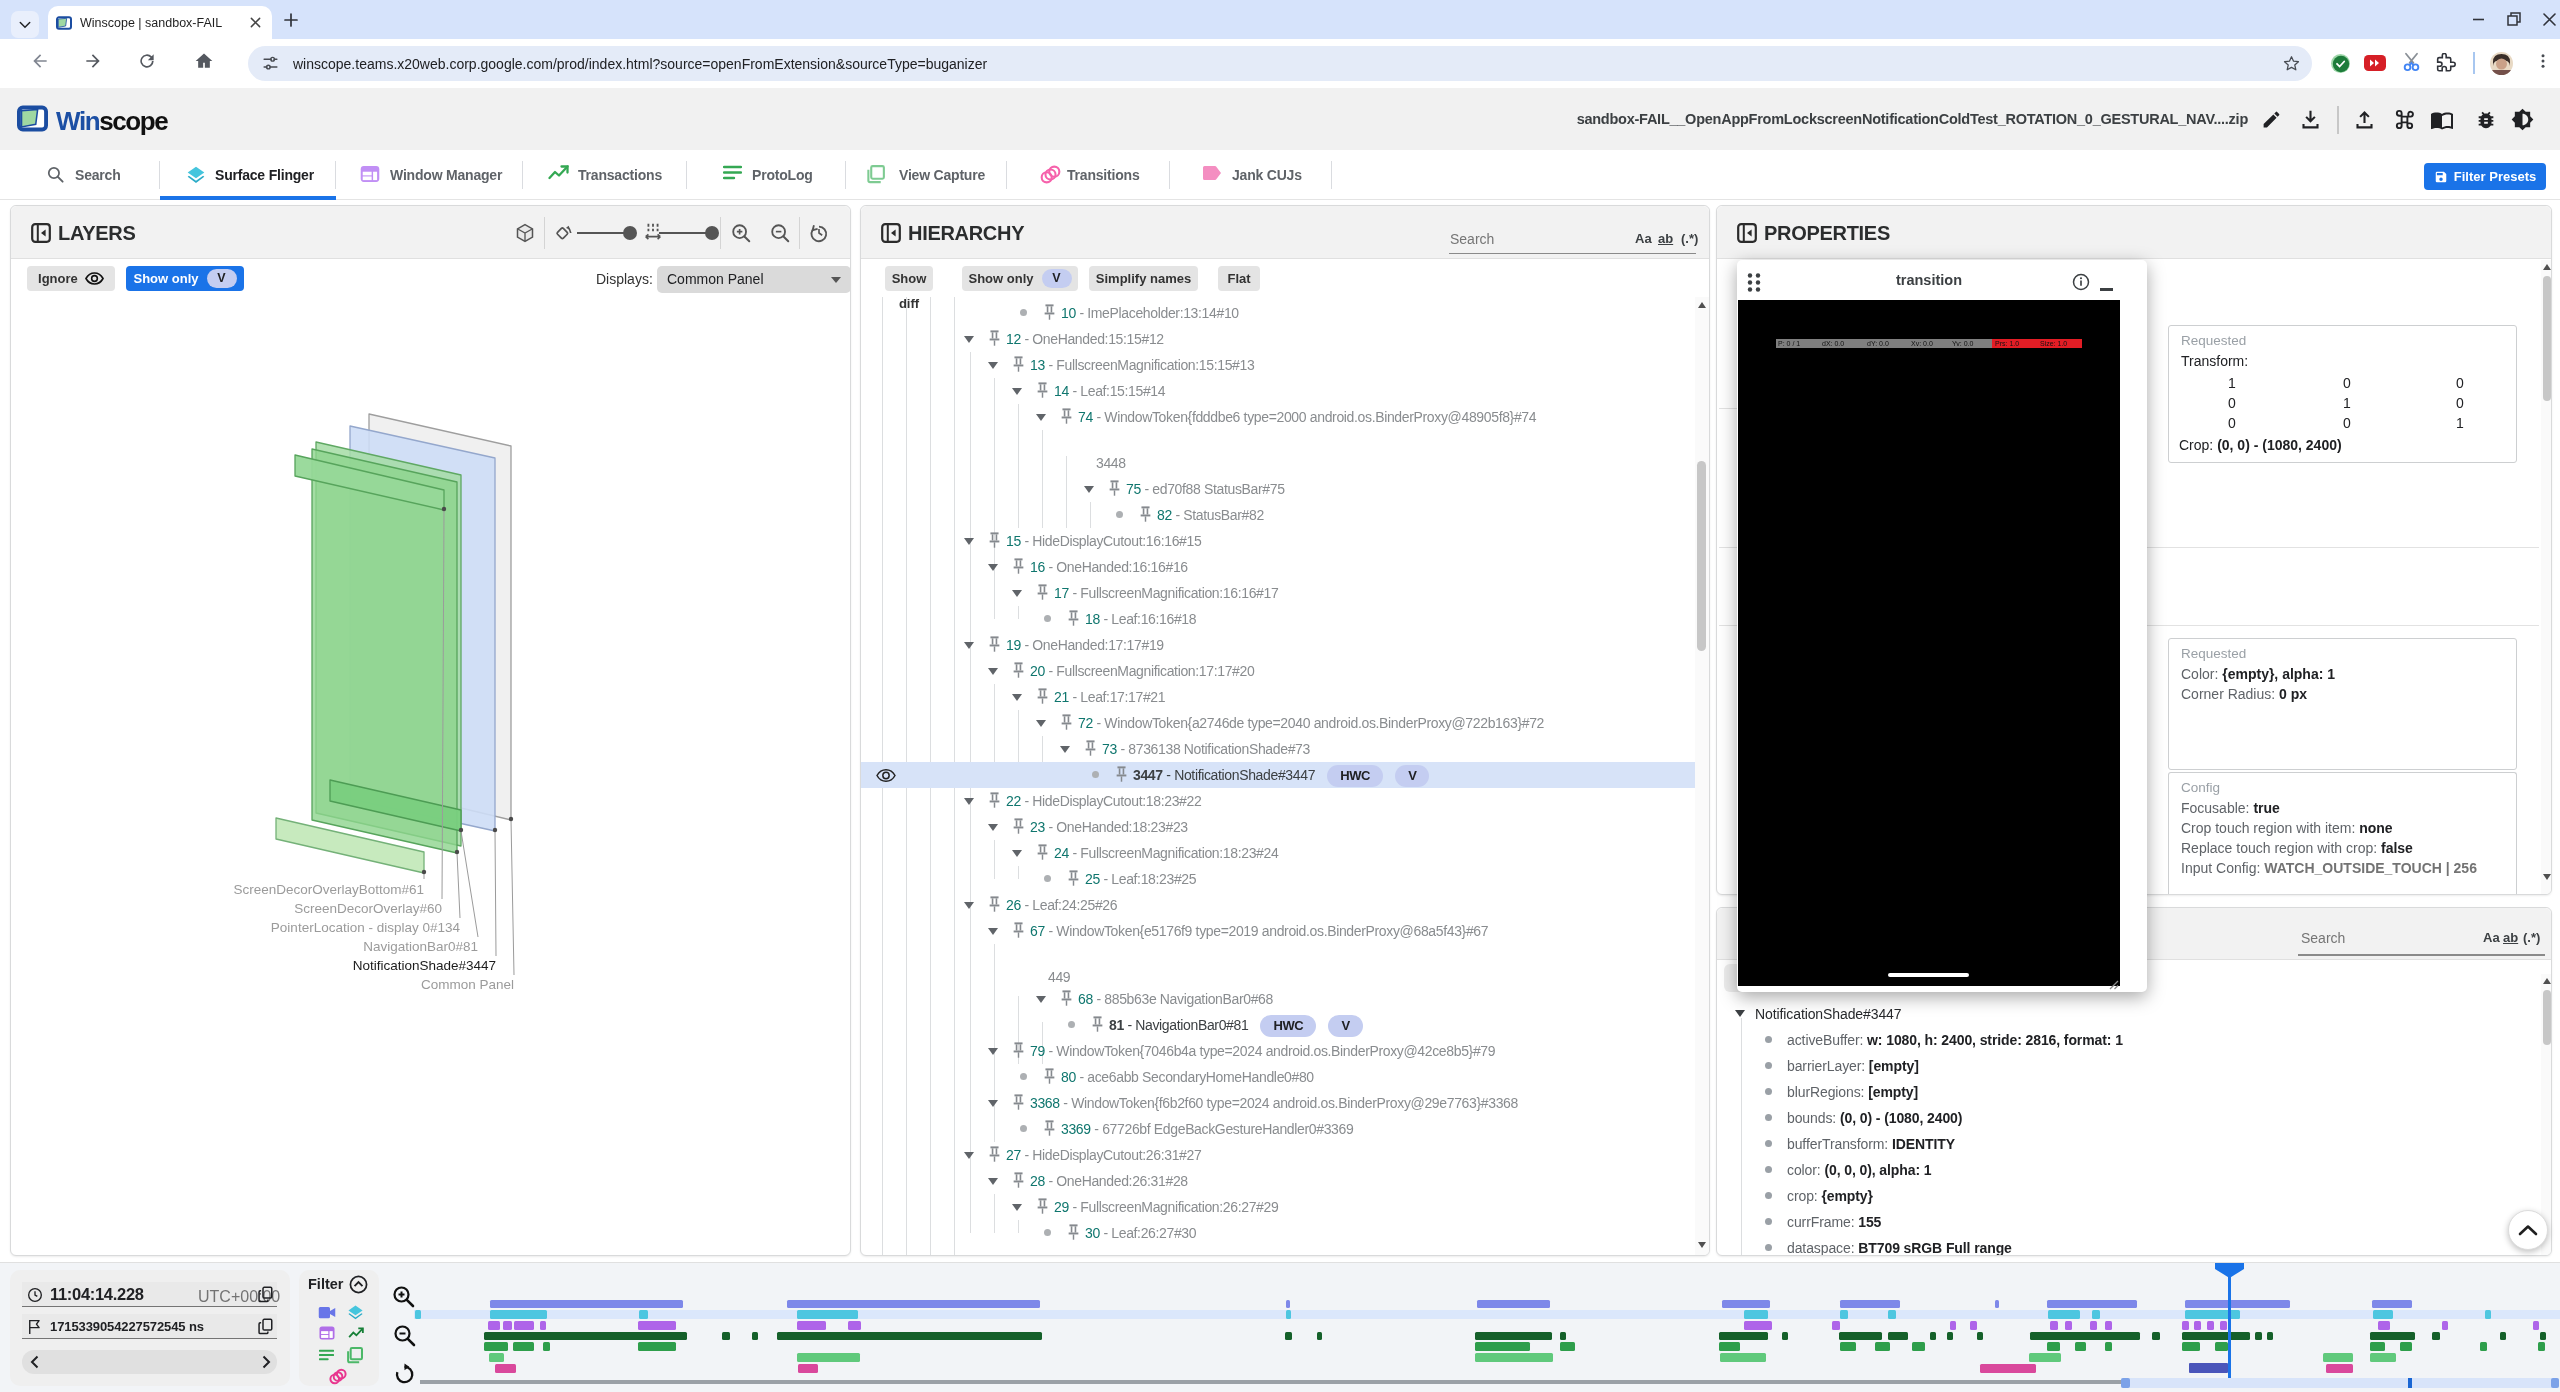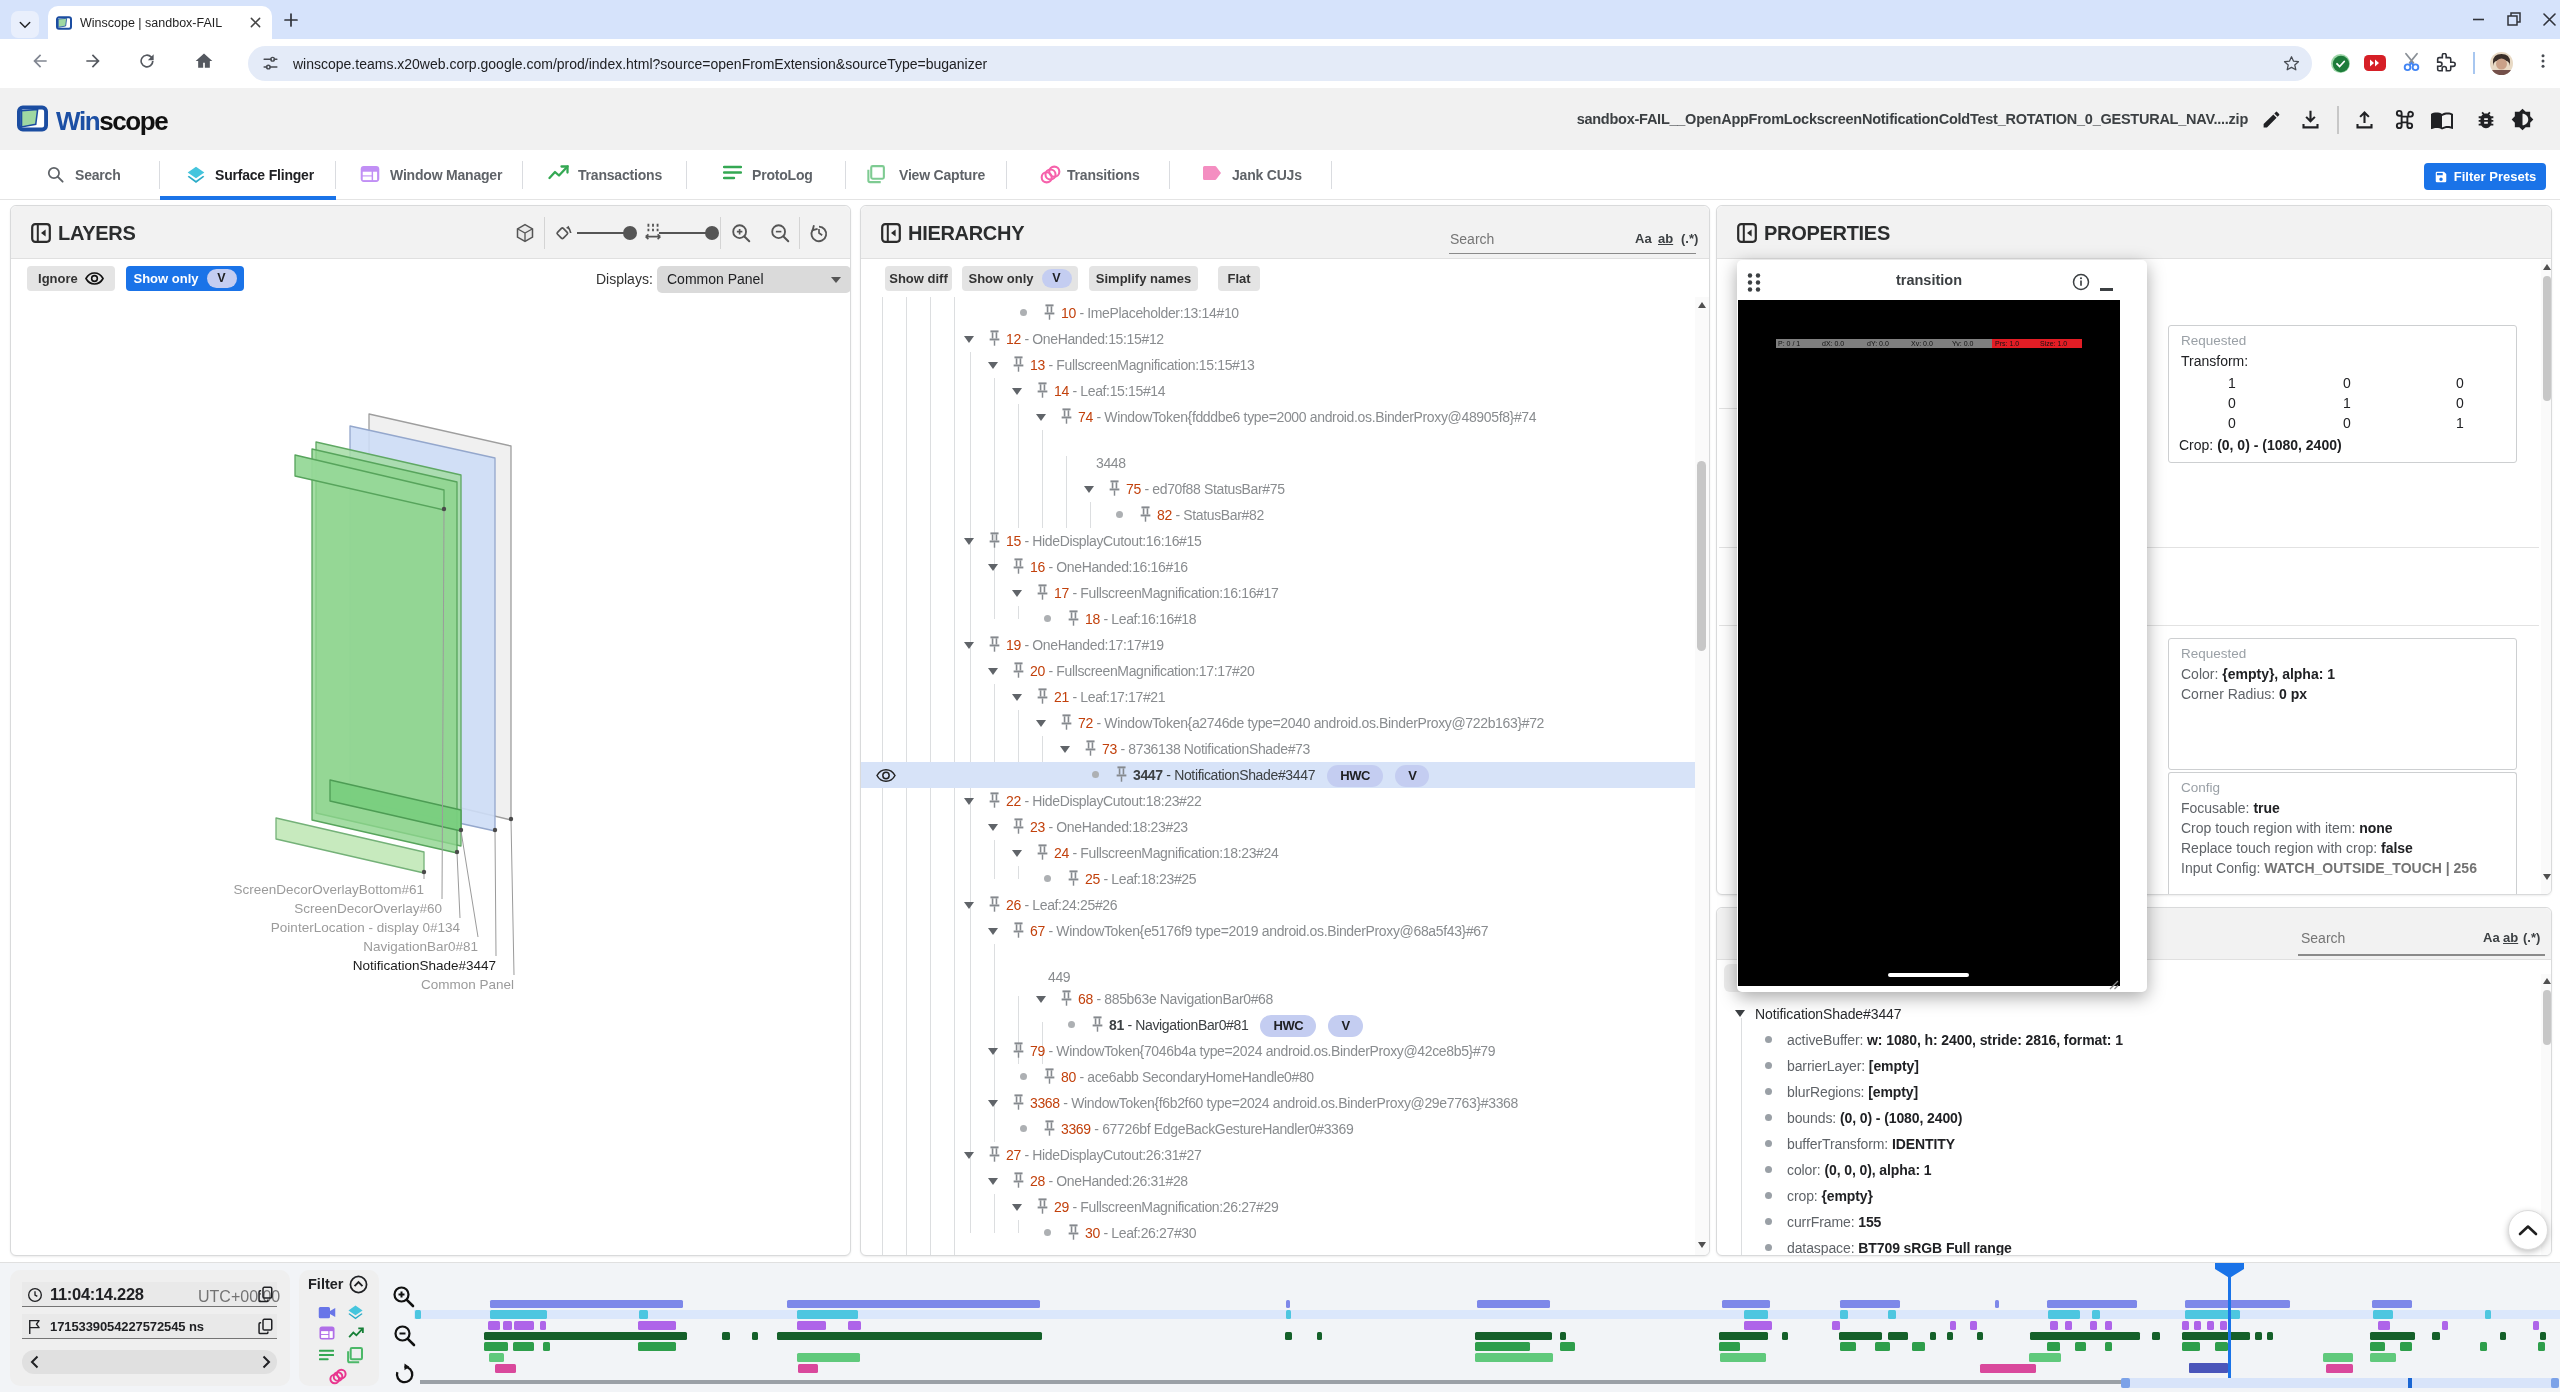--- a/index.html
+++ b/index.html
@@ -21,21 +21,21 @@
 .navdiv{position:absolute;top:11px;width:1px;height:28px;background:#dadce0}
 
 .panel{position:absolute;background:#fff;border:1px solid #d9dadb;border-radius:6px;box-shadow:0 1px 2px rgba(0,0,0,.08)}
 .phead{position:absolute;left:0;top:0;right:0;height:53px;background:#f2f2f2;border-bottom:1px solid #e0e0e0;border-radius:6px 6px 0 0}
 .ptitle{position:absolute;left:47px;top:16px;font-size:20px;font-weight:bold;letter-spacing:-.3px;color:#2b2d2e}
 .pico{position:absolute;left:20px;top:17px}
 .btn{position:absolute;height:25px;line-height:25px;border-radius:4px;background:#e4e4e4;color:#333;font-size:13px;font-weight:bold;text-align:center}
 .vpill{display:inline-block;background:#c4cdf1;border-radius:10px;width:30px;height:19px;line-height:19px;font-size:12.5px;color:#202124;text-align:center;vertical-align:1px;margin-left:8px}
 
 .tr{position:absolute;height:26px;line-height:26px;white-space:nowrap;font-size:14px;color:#898c8f;letter-spacing:-.35px}
-.tr b{color:#c2410c;font-weight:normal}
+.tr b{color:#0f766e;font-weight:normal}
 .trs b{color:#3c4043;font-weight:bold}
 .trs{color:#3c4043 !important}
 .ar{display:inline-block;width:11px;height:7px;margin-right:13px;vertical-align:1px}
 .ar:after{content:"";display:block;width:0;height:0;border-left:5.5px solid transparent;border-right:5.5px solid transparent;border-top:7px solid #606469}
 .bu{display:inline-block;width:7px;height:7px;border-radius:50%;background:#adb0b3;margin:0 16px 0 2px;vertical-align:2px}
 .pin{display:inline-block;vertical-align:-3px;margin-right:5px}
 .chip{display:inline-block;background:#c4cdf1;color:#202124;border-radius:11px;font-size:13px;font-weight:bold;height:22px;line-height:22px;padding:0 13px;margin-left:12px;vertical-align:0px}
 .gl{position:absolute;width:1px;background:#dcdee0}
 
 .pbox{position:absolute;border:1px solid #cdcfd1;border-radius:3px;background:#fff;font-size:14px;color:#202124}
@@ -347,21 +347,21 @@
       <rect x="1.2" y="1.2" width="17.6" height="17.6" rx="3" fill="none" stroke="#2b2b2b" stroke-width="2.2"></rect>
       <path d="M6.8 2 V18" stroke="#2b2b2b" stroke-width="2"></path>
       <path d="M14.6 6.5 V13.5 L10 10 Z" fill="#2b2b2b"></path>
     </svg>
  <div class="ptitle">HIERARCHY</div>
  <div class="a" style="left:589px;top:25px;font-size:14px;color:#757575">Search</div>
  <div class="a" style="left:588px;top:46.5px;width:247px;height:1.5px;background:#8a8a8a"></div>
  <div class="a" style="left:774px;top:25px;font-size:13px;font-weight:bold;color:#3c4043">Aa</div>
  <div class="a" style="left:797px;top:25px;font-size:13px;font-weight:bold;color:#3c4043;text-decoration:underline">ab</div>
  <div class="a" style="left:820px;top:25px;font-size:13px;font-weight:bold;color:#3c4043">(.*)</div>
- <div class="btn" style="left:24px;top:60px;width:67px">Show diff</div>
+ <div class="btn" style="left:24px;top:60px;width:48px">Show diff</div>
  <div class="btn" style="left:101px;top:60px;width:116px">Show only<span class="vpill">V</span></div>
  <div class="btn" style="left:228px;top:60px;width:109px">Simplify names</div>
  <div class="btn" style="left:357px;top:60px;width:42px">Flat</div>
  <div style="position:absolute;left:0;top:91px;width:834px;height:958px;overflow:hidden">
 <div class="gl" style="left:21px;top:0px;height:958px"></div>
       <div class="gl" style="left:45px;top:0px;height:958px"></div>
       <div class="gl" style="left:69px;top:0px;height:958px"></div>
       <div class="gl" style="left:93px;top:0px;height:958px"></div>
       <div class="gl" style="left:109px;top:55px;height:881px"></div>
       <div class="gl" style="left:133px;top:81px;height:241px"></div>

